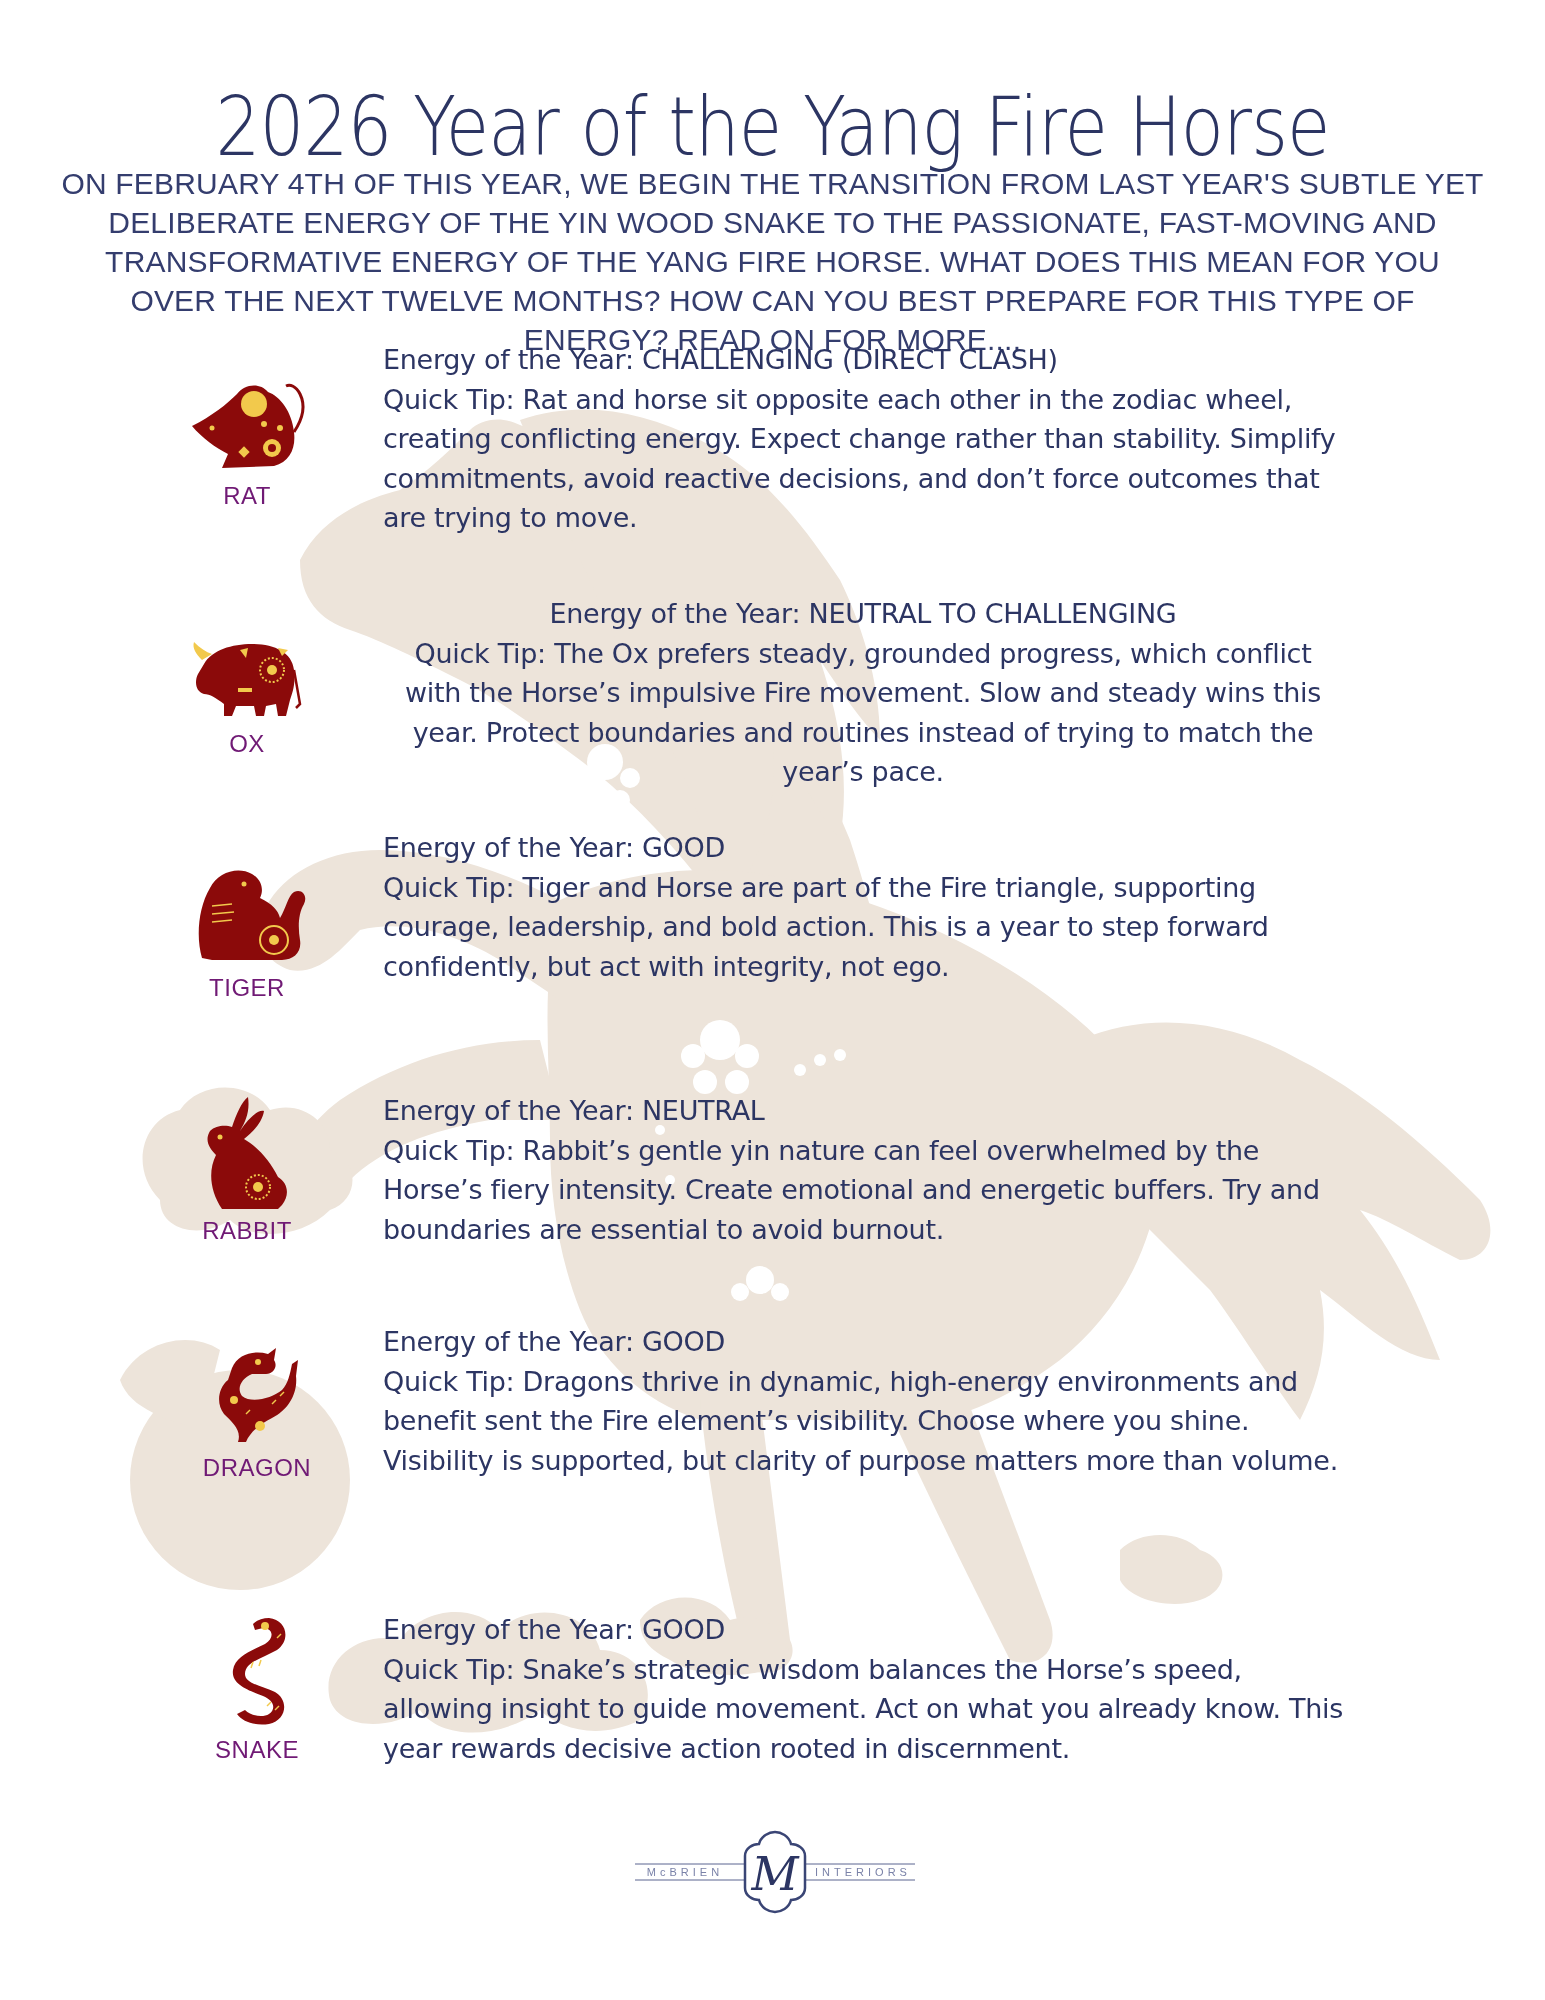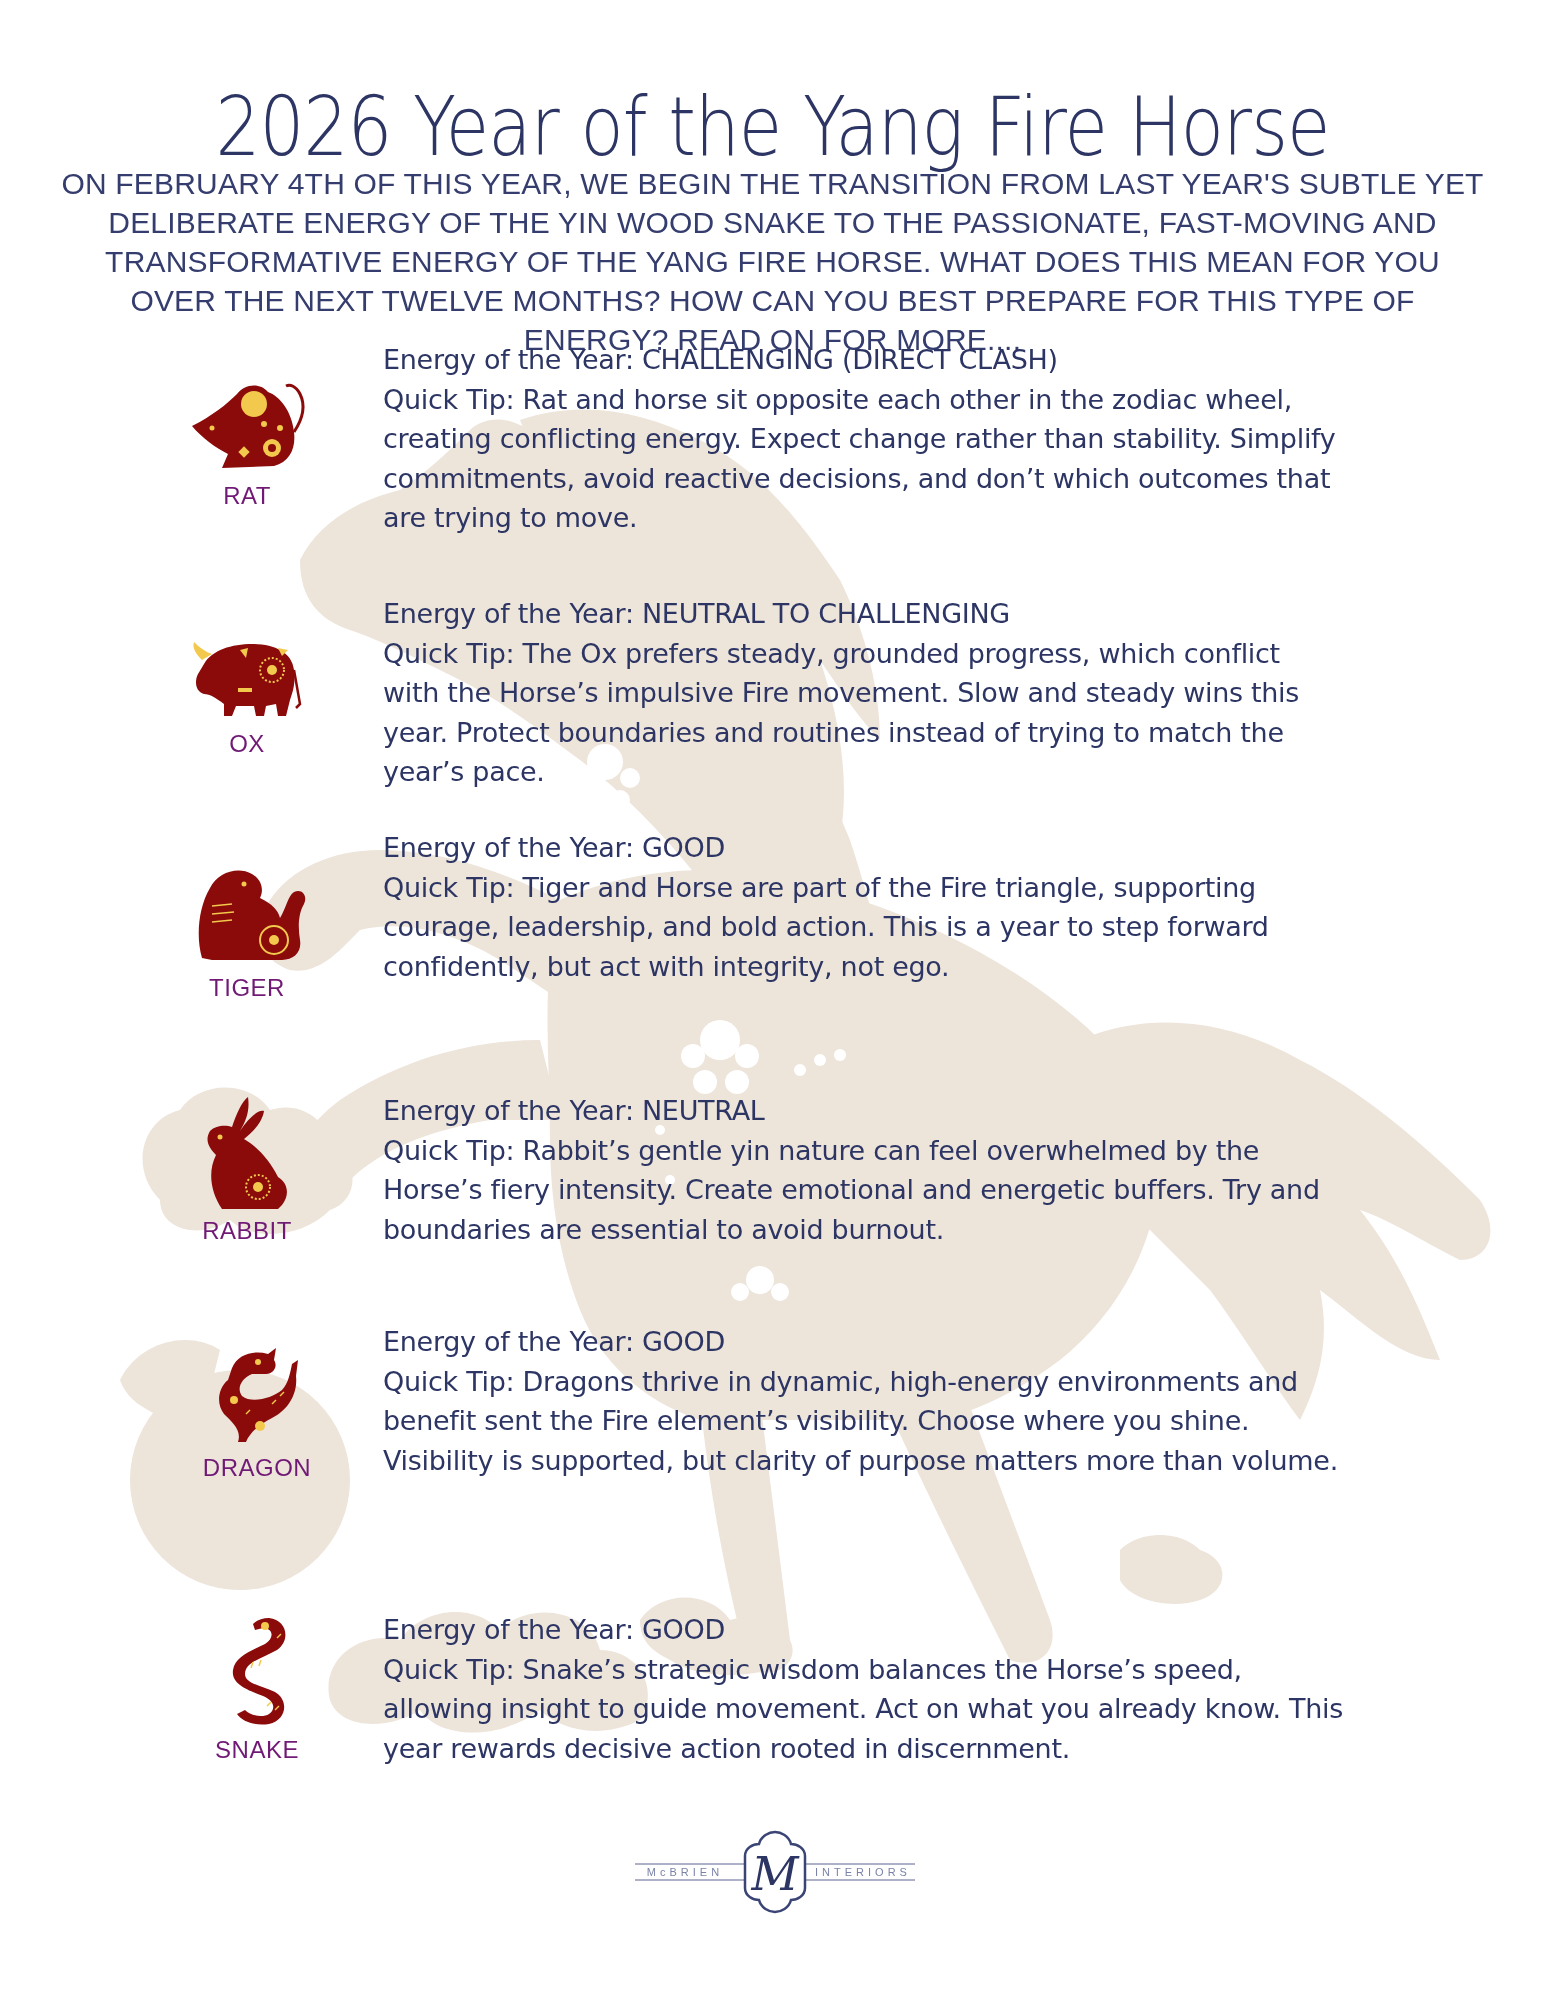--- a/index.html
+++ b/index.html
@@ -101,39 +101,39 @@
         <circle cx="90" cy="72" r="4" fill="#8b0a0a"></circle>
       <rect x="58" y="72" width="8" height="8" transform="rotate(45 62 76)" fill="#f2c94c"></rect>
       <circle cx="82" cy="48" r="3" fill="#f2c94c"></circle>
         <circle cx="98" cy="52" r="3" fill="#f2c94c"></circle>
         <circle cx="30" cy="52" r="2.5" fill="#f2c94c"></circle>
     </svg>
     <span class="animal-label">RAT</span>
   </div>
   <div class="entry-text" style="top:0;">
     <p>Energy of the Year: CHALLENGING (DIRECT CLASH)</p>
-    <p>Quick Tip: Rat and horse sit opposite each other in the zodiac wheel, creating conflicting energy. Expect change rather than stability. Simplify commitments, avoid reactive decisions, and don’t which outcomes that are trying to move.</p>
+    <p>Quick Tip: Rat and horse sit opposite each other in the zodiac wheel, creating conflicting energy. Expect change rather than stability. Simplify commitments, avoid reactive decisions, and don’t force outcomes that are trying to move.</p>
   </div>
 </div>
 
 <div class="entry" style="top:594px;">
   <div class="icon-wrap" style="left:172px; top:30px;">
     <svg width="130" height="100" viewBox="0 0 130 100">
       <path d="M22 40 C 30 26, 50 20, 70 20 C 92 20, 110 28, 112 46 C 114 60, 110 70, 108 76 L 104 92 L 96 92 L 94 80 L 84 82 L 82 92 L 74 92 L 72 82 L 54 82 L 50 92 L 42 92 L 42 80 C 34 74, 28 70, 22 70 C 14 68, 12 58, 16 50 Z" fill="#8b0a0a"></path>
       <path d="M112 46 L 118 80 L 114 84" stroke="#8b0a0a" stroke-width="2.5" fill="none"></path>
       <path d="M20 36 C 14 30, 10 24, 12 18 C 18 24, 24 28, 30 30 Z" fill="#f2c94c"></path>
       <circle cx="90" cy="46" r="12" fill="none" stroke="#f2c94c" stroke-width="2" stroke-dasharray="2 2"></circle>
       <circle cx="90" cy="46" r="5" fill="#f2c94c"></circle>
       <path d="M58 26 L 66 24 L 64 34 Z" fill="#f2c94c"></path>
       <path d="M96 24 L 106 26 L 100 32 Z" fill="#f2c94c"></path>
       <rect x="56" y="64" width="14" height="4" fill="#f2c94c"></rect>
     </svg>
     <span class="animal-label">OX</span>
   </div>
-  <div class="entry-text" style="top:0;">
+  <div class="entry-text" style="top:0;text-align:center;">
     <p>Energy of the Year: NEUTRAL TO CHALLENGING</p>
     <p>Quick Tip: The Ox prefers steady, grounded progress, which conflict with the Horse’s impulsive Fire movement. Slow and steady wins this year. Protect boundaries and routines instead of trying to match the year’s pace.</p>
   </div>
 </div>
 
 <div class="entry" style="top:828px;">
   <div class="icon-wrap" style="left:172px; top:30px;">
     <svg width="130" height="110" viewBox="0 0 130 110">
       <path d="M20 100 C 14 80, 16 50, 28 30 C 36 14, 56 8, 70 16 C 80 22, 82 32, 78 40 C 90 46, 96 52, 98 60 C 104 50, 106 38, 112 34 C 120 30, 126 38, 122 46 C 116 56, 116 70, 118 82 C 120 94, 112 102, 100 102 L 30 102 Z" fill="#8b0a0a"></path>
       <circle cx="92" cy="82" r="14" fill="none" stroke="#f2c94c" stroke-width="2"></circle>

